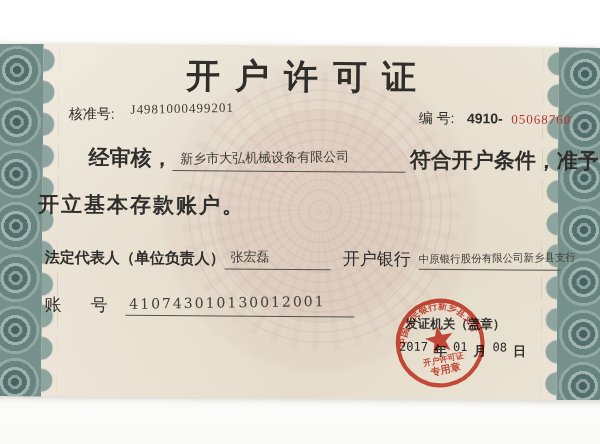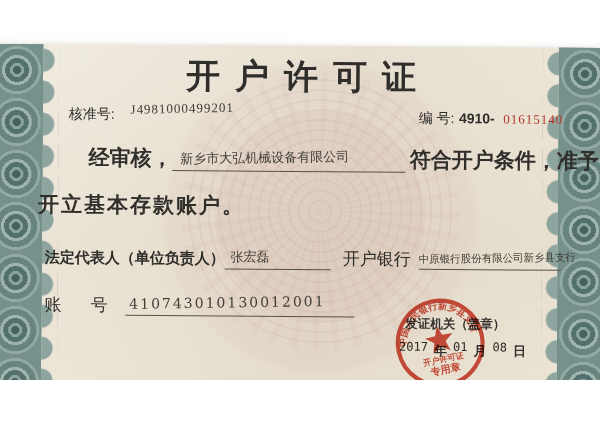--- a/index.html
+++ b/index.html
@@ -2,21 +2,21 @@
 <html><head>
 <meta charset="utf-8">
 <style>
   html,body{margin:0;padding:0;}
   body{
     width:600px;height:444px;overflow:hidden;
     font-family:"Liberation Sans", sans-serif;
     background:#ffffff;
   }
   .photo{
-    position:relative;width:600px;height:380px;
+    position:relative;width:600px;height:444px;
     background:linear-gradient(180deg,#ffffff 0%,#fcfcfb 60%,#fafaf8 100%);
     overflow:hidden;
   }
   .certificate{
     position:absolute;left:-10px;top:46px;width:620px;height:352px;
     transform:rotate(0.4deg);
     background-color:#e9e2d3;
     background-image:
       radial-gradient(circle at 330px 170px, rgba(203,158,156,0.20) 0 105px, rgba(203,158,156,0.09) 105px 150px, rgba(0,0,0,0) 160px),
       linear-gradient(100deg, rgba(255,255,255,0.30) 0%, rgba(0,0,0,0.02) 55%, rgba(255,255,255,0.12) 100%),
@@ -57,21 +57,21 @@
   .bank-lbl{font-size:17px;font-weight:normal;color:#2f2e2a;}
   .val{
     font-family:"Liberation Serif", serif;font-size:13px;color:#403e39;
     display:inline-block;transform:rotate(-1.2deg);transform-origin:left bottom;
     position:relative;top:-2px;
   }
   .fill{display:inline-block;border-bottom:1.2px solid #55524c;white-space:nowrap;overflow:visible;}
   .approval-row{position:absolute;left:78px;top:60px;white-space:nowrap;}
   .approval-val{font-size:13px;letter-spacing:1px;margin-left:12px;transform:rotate(-1.5deg) translateY(-3px);}
   .serial-row{position:absolute;left:428px;top:62px;white-space:nowrap;}
-  .serial-prefix{font-size:14px;font-weight:bold;color:#2e2d2a;margin-left:0;}
+  .serial-prefix{font-size:14px;font-weight:bold;color:#2e2d2a;margin-left:8px;}
   .serial-red{font-family:"Liberation Serif", serif;font-size:13px;letter-spacing:1px;color:#b5342a;margin-left:4px;}
   .review-row{position:absolute;left:98px;top:99px;white-space:nowrap;}
   .company-fill{width:225px;padding-left:8px;}
   .open-row{position:absolute;left:48px;top:146px;letter-spacing:2px;}
   .rep-row{position:absolute;left:55px;top:201px;white-space:nowrap;}
   .name-fill{width:100px;padding-left:6px;margin-right:12px;}
   .bank-fill{width:142px;margin-left:8px;}
   .bank-val{font-size:10.5px;white-space:nowrap;}
   .account-row{position:absolute;left:55px;top:249px;white-space:nowrap;}
   .acct-lbl{letter-spacing:6px;}
@@ -105,21 +105,21 @@
     <div class="title">开户许可证</div>
 
     <div class="approval-row">
       <span class="lbl">核准号:</span>
       <span class="val approval-val">J4981000499201</span>
     </div>
 
     <div class="serial-row">
       <span class="lbl">编 号:</span>
       <span class="serial-prefix">4910-</span>
-      <span class="serial-red">01615140</span>
+      <span class="serial-red">05068760</span>
     </div>
 
     <div class="review-row">
       <span class="big-lbl">经审核，</span><span class="fill company-fill"><span class="val">新乡市大弘机械设备有限公司</span></span>
       <span class="big-lbl">符合开户条件，准予</span>
     </div>
 
     <div class="open-row big-lbl">开立基本存款账户。</div>
 
     <div class="rep-row">

